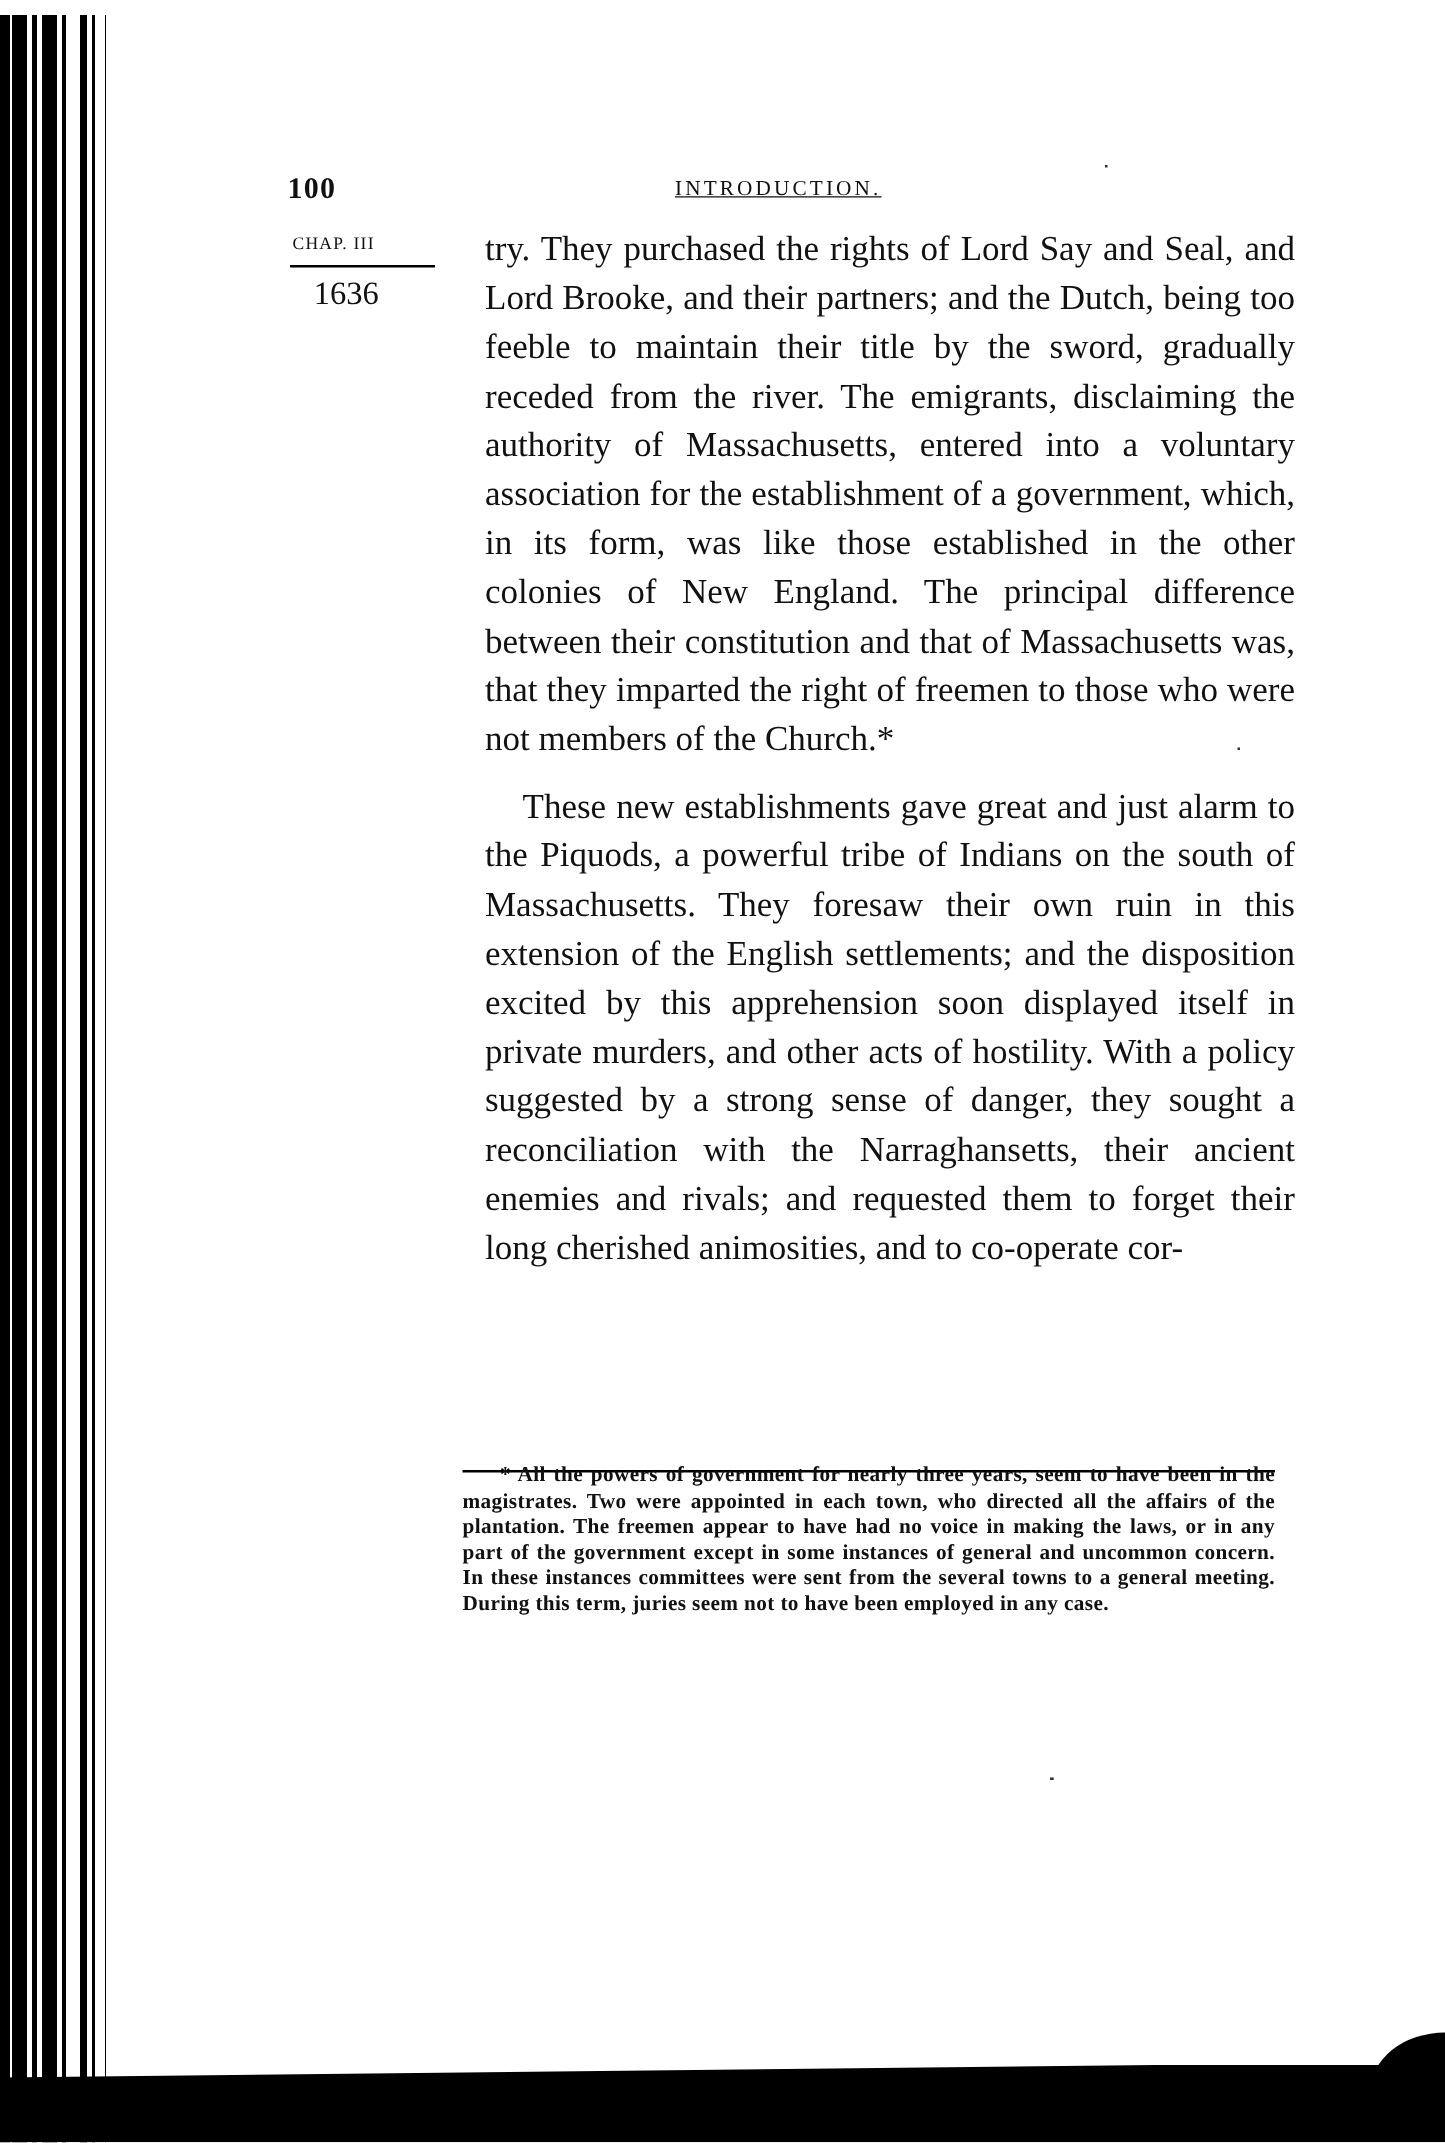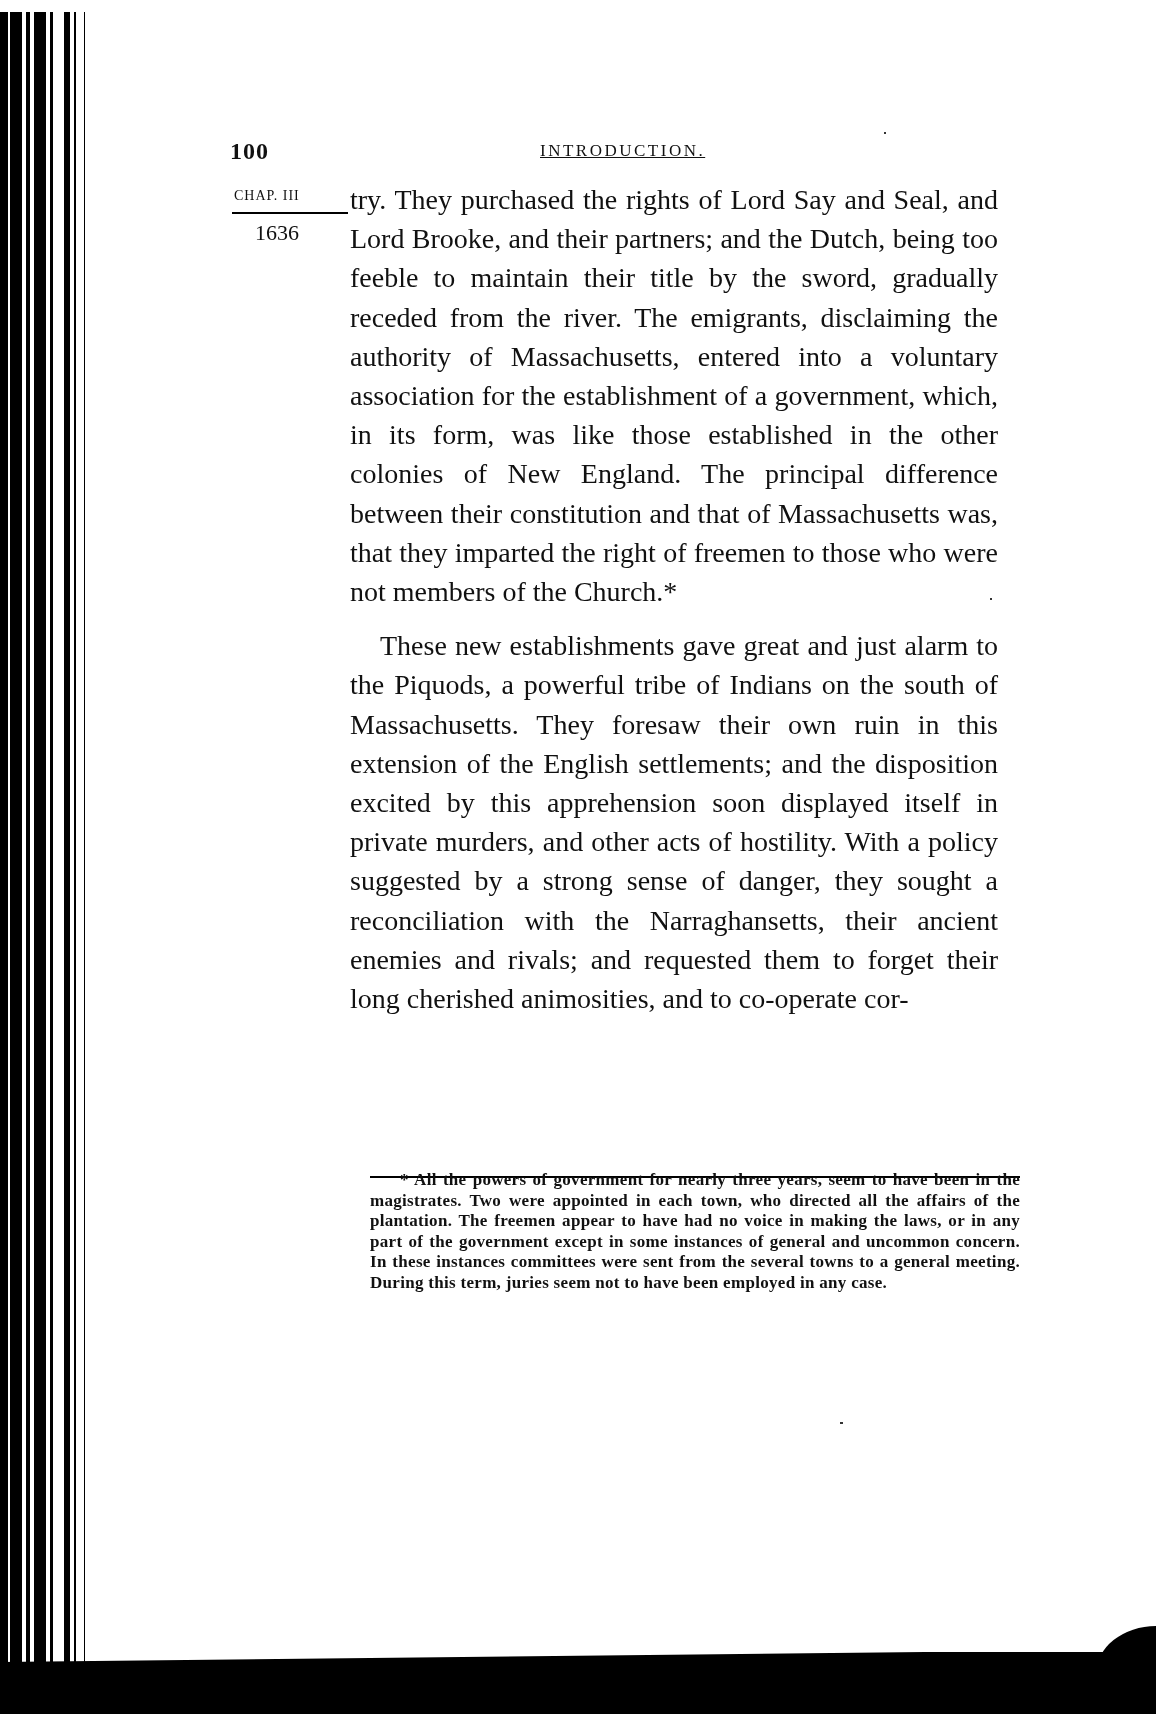--- a/index.html
+++ b/index.html
@@ -50,23 +50,23 @@
     .margin-note {
       position: absolute; left: 232px; top: 188px; width: 118px; text-align: center;
     }
     .chap-label {
       font-size: 14px; letter-spacing: 1px; text-align: left; padding-left: 2px;
       font-variant: small-caps;
     }
     .margin-rule {
       height: 2px; background: #000; margin: 8px 0 6px 0; width: 116px;
     }
-    .margin-year { font-size: 22px; text-align: center; padding-right: 28px; }
+    .margin-year { font-size: 26px; text-align: center; padding-right: 28px; }
     .body-text {
-      position: absolute; left: 350px; top: 180px; width: 648px;
+      position: absolute; left: 388px; top: 180px; width: 648px;
       font-size: 28px; line-height: 39.2px; text-align: justify;
     }
     .body-text p { margin: 0; }
     .body-text p.indent { text-indent: 30px; margin-top: 15px; }
     .footnote-rule {
       position: absolute; left: 370px; top: 1176px; width: 650px; height: 2px; background: #000;
     }
     .footnote {
       position: absolute; left: 370px; top: 1170px; width: 650px;
       font-size: 17px; line-height: 20.5px; text-align: justify; font-weight: bold;

